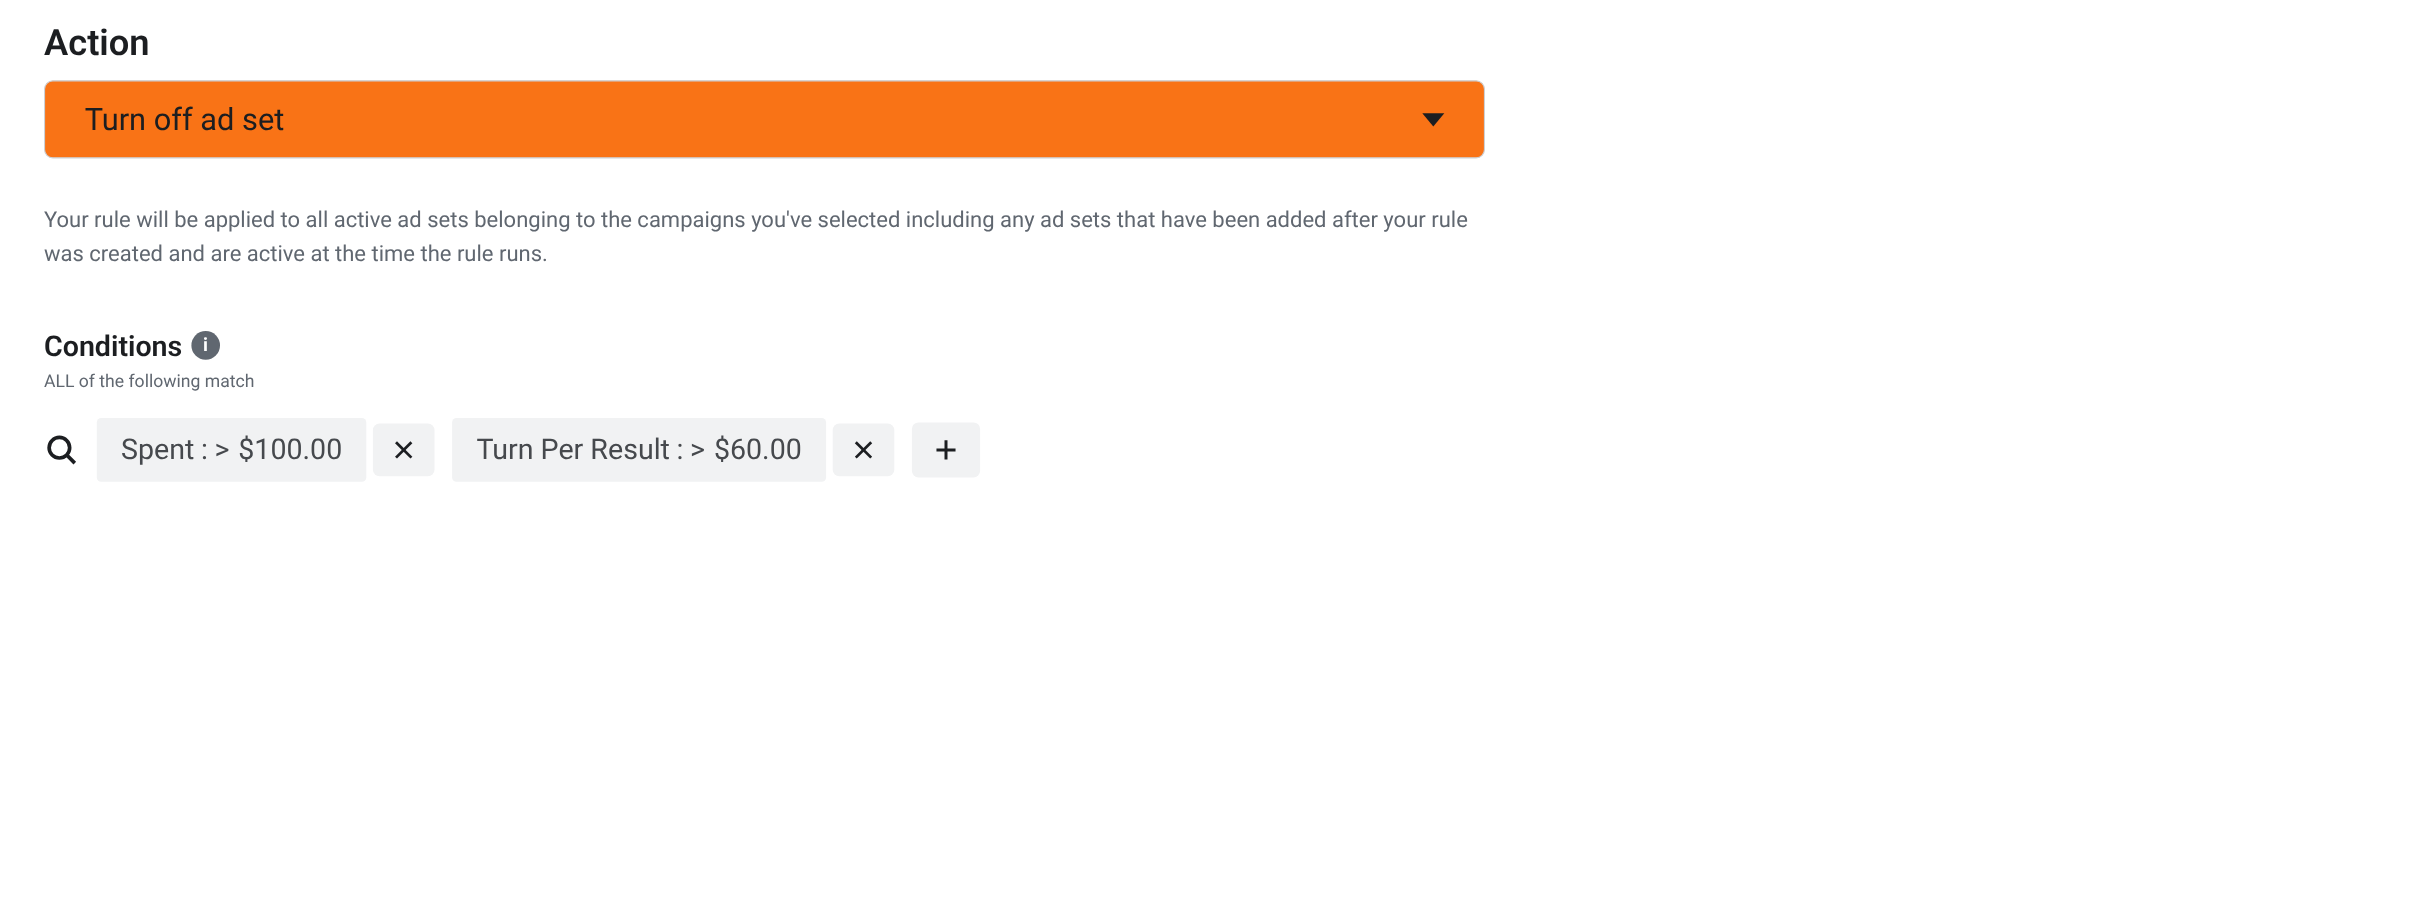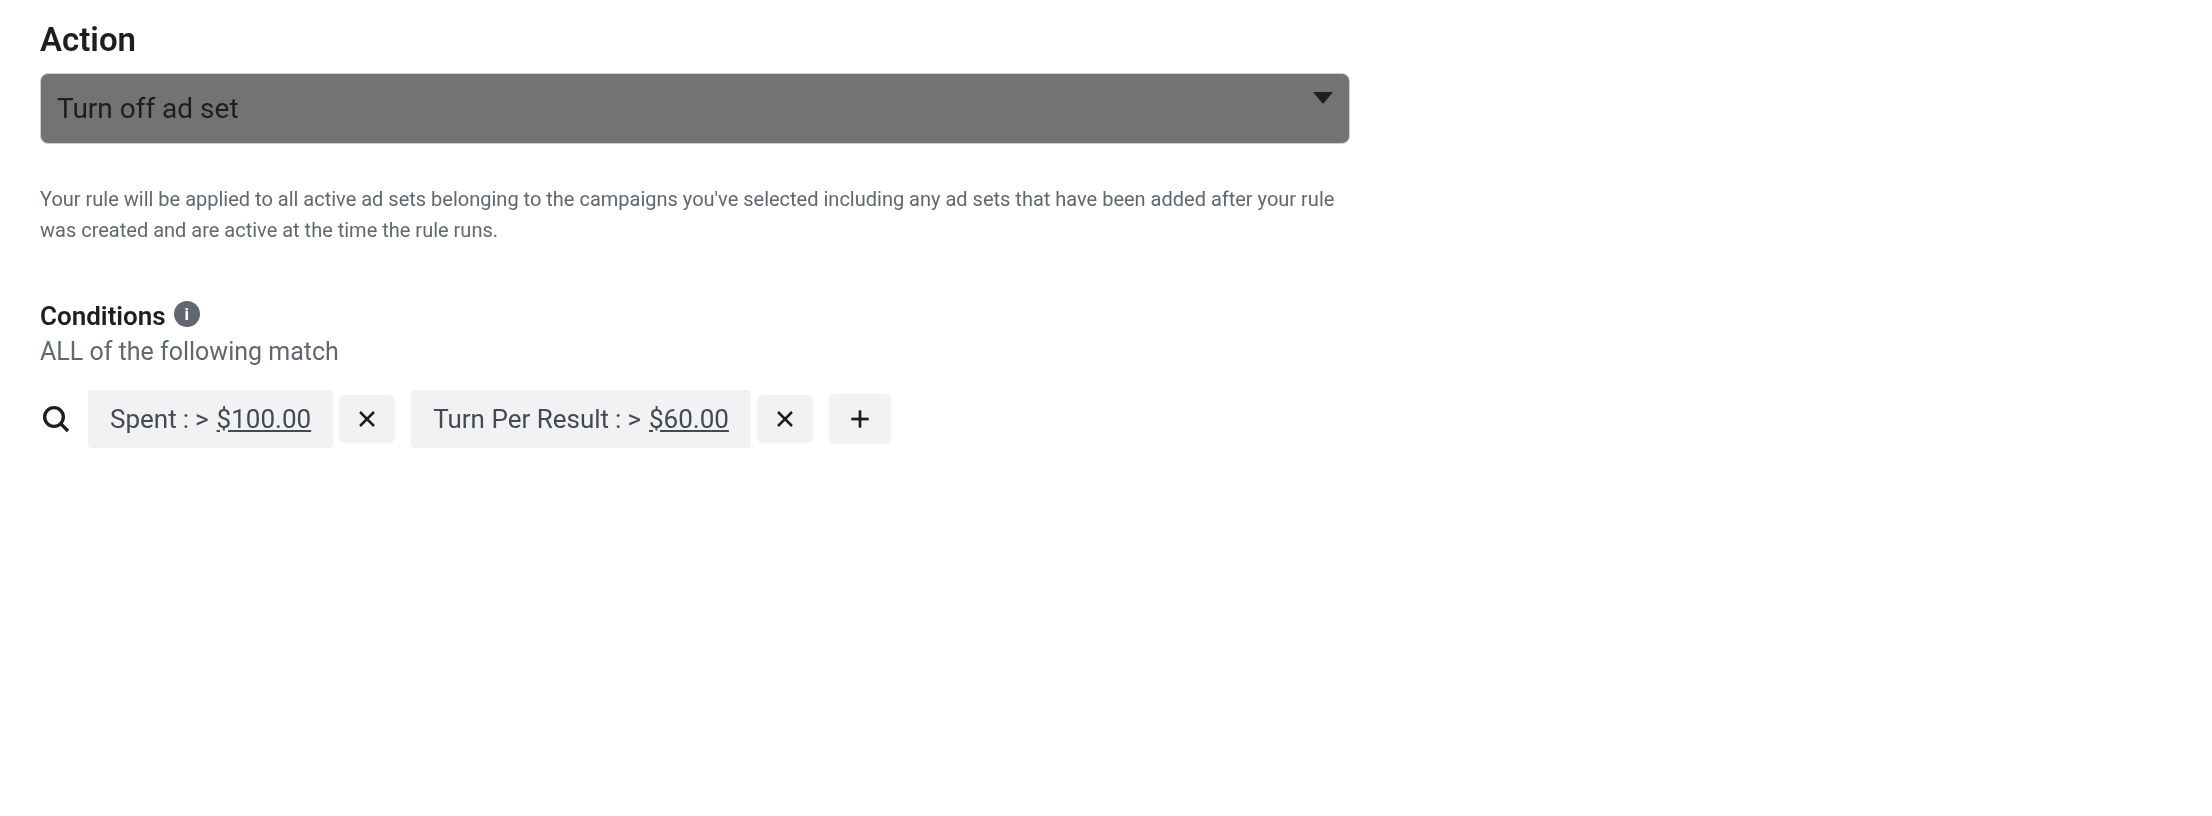--- a/index.html
+++ b/index.html
@@ -17,25 +17,26 @@
       font-size: 33px;
       font-weight: 600;
       color: #1c1e21;
       margin-bottom: 14px;
     }
     .dropdown {
       width: 100%;
       max-width: 1310px;
       border: 1px solid #ccd0d5;
       border-radius: 8px;
-      padding: 18px 16px;
+      padding: 18px 36px;
       display: flex;
+      align-items: center;
       justify-content: space-between;
       cursor: pointer;
-      background: #737373;
+      background: #f97316;
     }
     .dropdown-text {
       font-size: 28px;
       font-weight: 400;
       color: #1c1e21;
     }
     .dropdown-caret {
       width: 0;
       height: 0;
       border-left: 10px solid transparent;
@@ -68,21 +69,21 @@
       background: #606770;
       color: #ffffff;
       display: inline-flex;
       align-items: center;
       justify-content: center;
       font-size: 17px;
       font-weight: 700;
     }
     .conditions-subtitle {
       margin-top: 6px;
-      font-size: 25px;
+      font-size: 16px;
       color: #606770;
       font-weight: 400;
     }
     .conditions-row {
       margin-top: 24px;
       display: flex;
       align-items: center;
       gap: 16px;
       flex-wrap: wrap;
     }
@@ -135,21 +136,21 @@
     }
     .chip-add svg {
       width: 26px;
       height: 26px;
       stroke: #1c1e21;
       stroke-width: 2.5;
     }
     .cond-metric { display:inline; }
     .cond-sep { margin: 0 6px; }
     .cond-op { display:inline; }
-    .cond-val { display:inline; margin-left: 8px; text-decoration: underline; }
+    .cond-val { display:inline; margin-left: 8px; }
   </style>
 </head>
 <body>
 
 <div>
   <div class="section-label">Action</div>
 
   <div class="dropdown">
     <span class="dropdown-text">Turn off ad set</span>
     <span class="dropdown-caret"></span>

